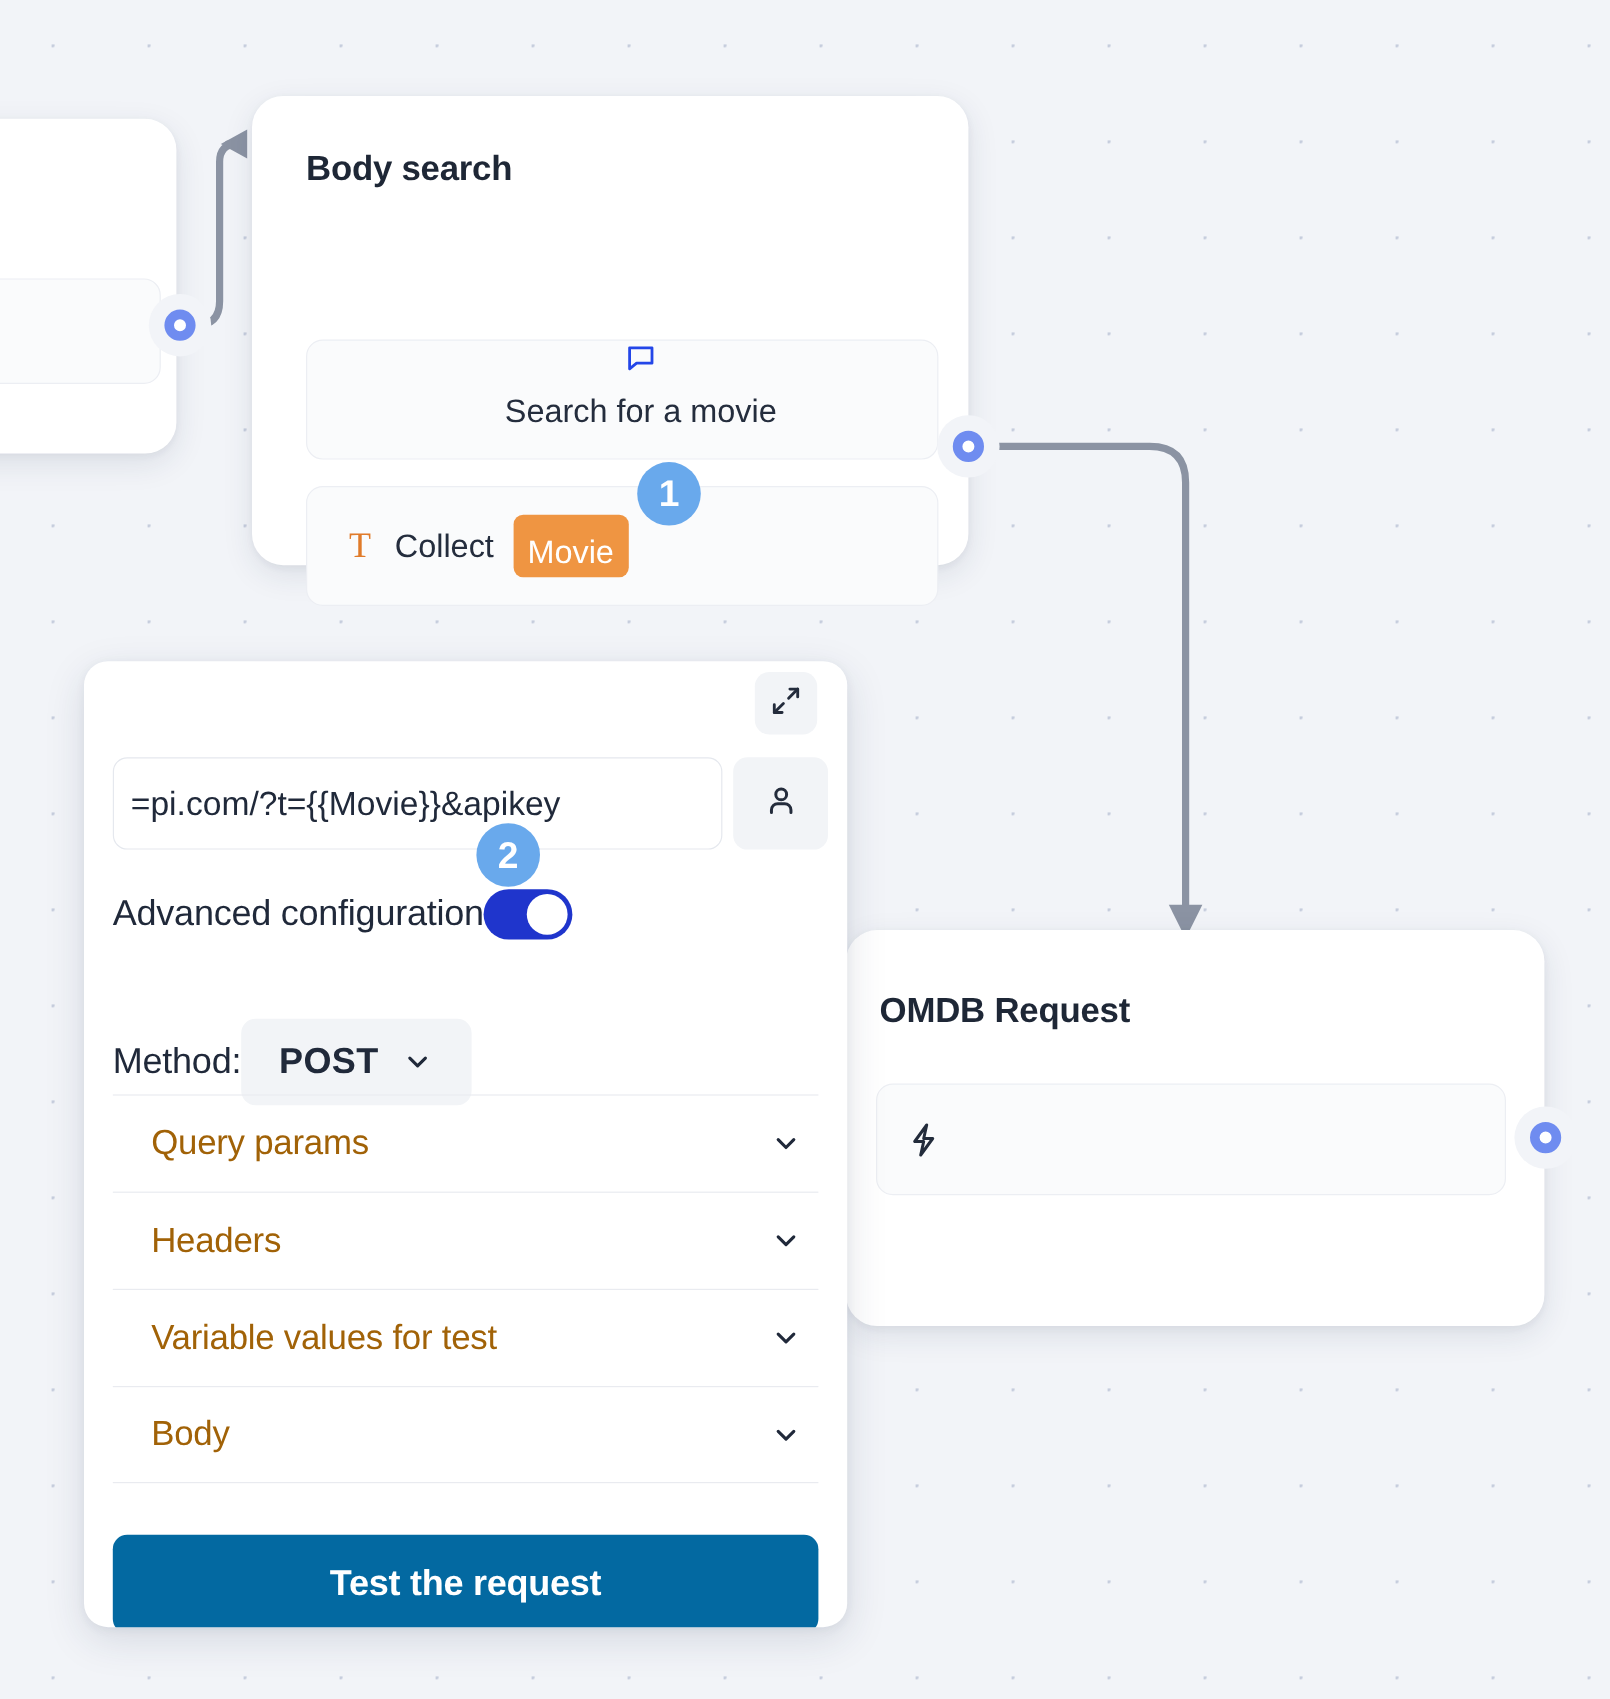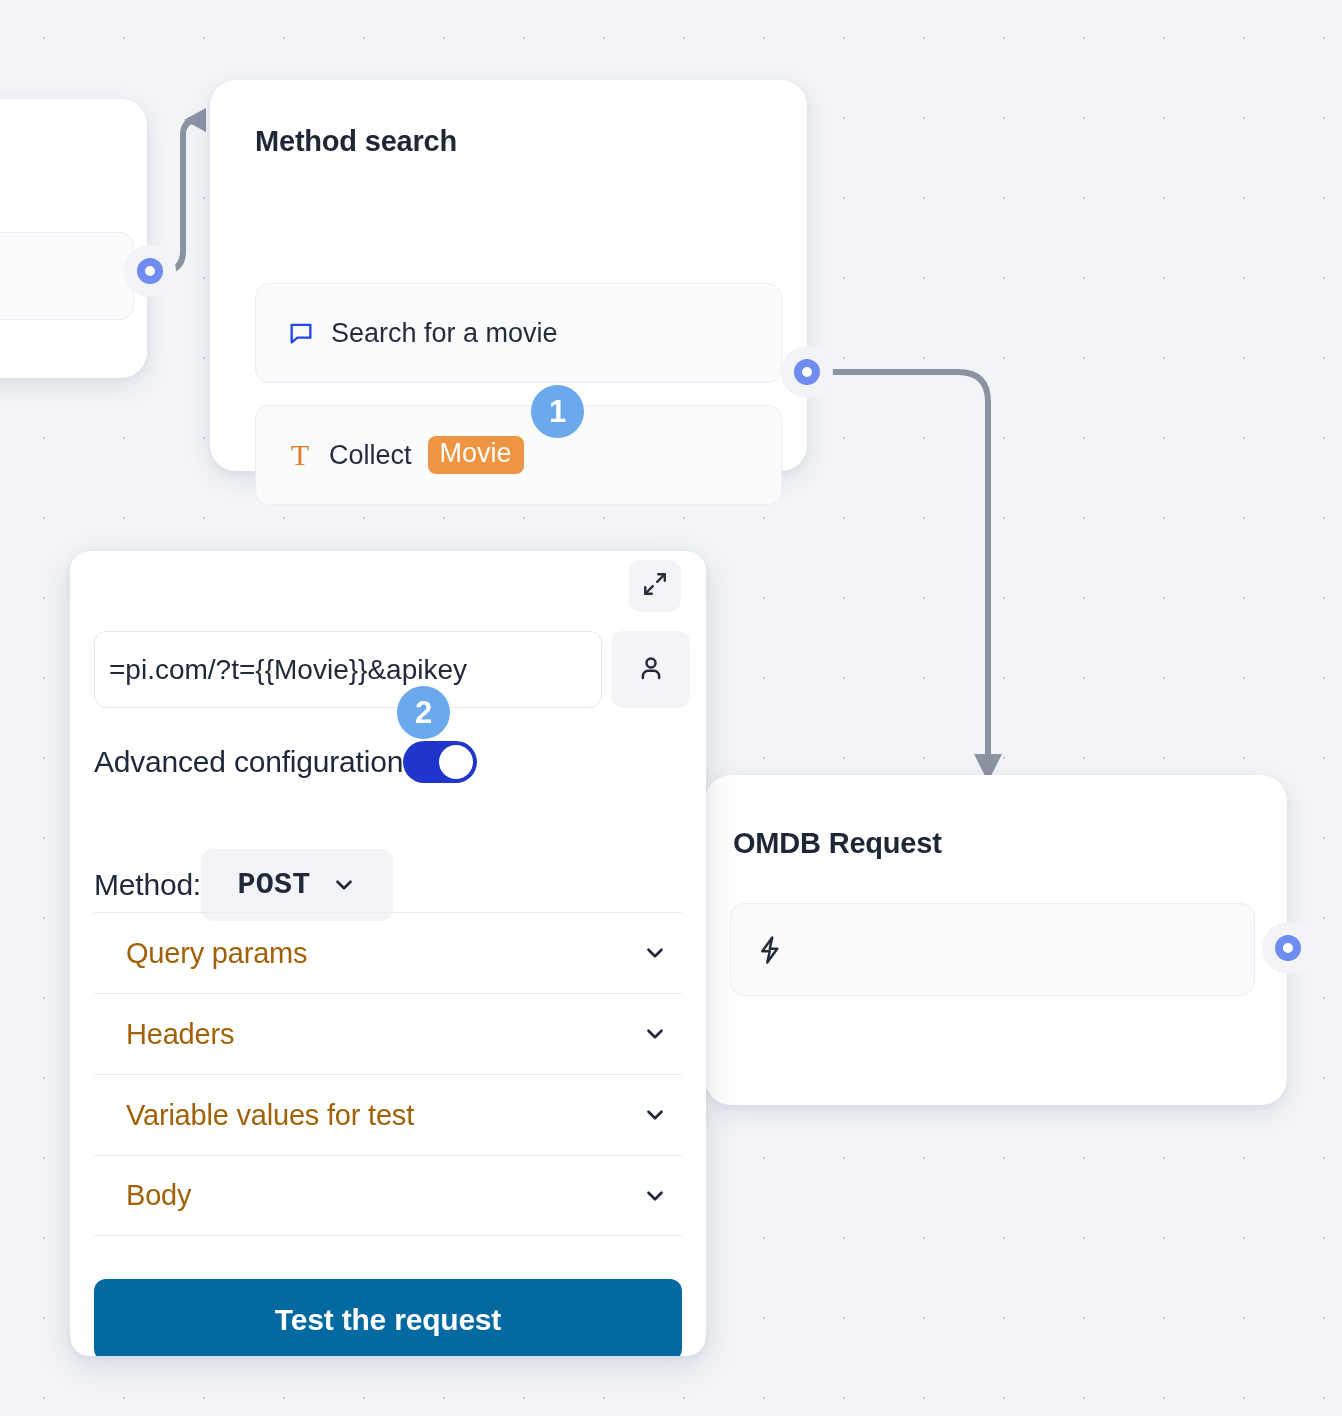--- a/index.html
+++ b/index.html
@@ -95,34 +95,35 @@
     left: 45px;
     top: 45px;
   }
   #ms-row-1 {
     position: absolute;
     left: 45px;
     top: 203px;
     width: 527px;
     height: 100px;
     padding: 0 0 0 31px;
+    flex-direction: column;
   }
   #ms-row-2 {
     position: absolute;
     left: 45px;
     top: 325px;
     width: 527px;
     height: 100px;
     padding: 0 0 0 31px;
   }
   .chip {
     background: #ef9542;
     color: #ffffff;
     border-radius: 8px;
-    padding: 3px 12px 6px 12px;
+    padding: 17px 12px 6px 12px;
     font-size: 27px;
     line-height: 1.05;
     display: inline-block;
   }
   .icon-chat { color: #2346e8; display: inline-flex; }
   .icon-tee {
     color: #e07b2a;
     font-family: "Liberation Serif", serif;
     font-size: 30px;
     font-weight: 400;
@@ -291,21 +292,20 @@
     height: 72px;
     border-radius: 12px;
     background: #f2f4f7;
     display: flex;
     align-items: center;
     justify-content: center;
     gap: 20px;
     cursor: pointer;
     padding: 0 22px;
     box-sizing: border-box;
-    font-family: Liberation Mono, monospace;
   }
   #method-value {
     font-size: 30px;
     font-weight: 700;
     color: #20293a;
     letter-spacing: 0.3px;
   }
   .chevron { color: #20293a; display: inline-flex; }
 
   #accordion {
@@ -377,21 +377,21 @@
 
     <path d="M 829 372 L 958 372 Q 988 372 988 402 L 988 758" fill="none" stroke="#8b93a3" stroke-width="6" stroke-linecap="round"></path>
     <path d="M 988 782 L 974 754 L 1002 754 Z" fill="#8b93a3"></path>
   </svg>
 
   <div class="node" id="node-partial">
     <div class="inner-row"></div>
   </div>
 
   <div class="node" id="node-movie-search">
-    <div class="node-title">Method search</div>
+    <div class="node-title">Body search</div>
 
     <div class="node-row" id="ms-row-1">
       <span class="icon-chat">
         <svg width="28" height="28" viewBox="0 0 24 24" fill="none" stroke="currentColor" stroke-width="2" stroke-linecap="round" stroke-linejoin="round">
           <path d="M4 5h16v11H9l-5 4z"></path>
         </svg>
       </span>
       <span>Search for a movie</span>
     </div>
 

